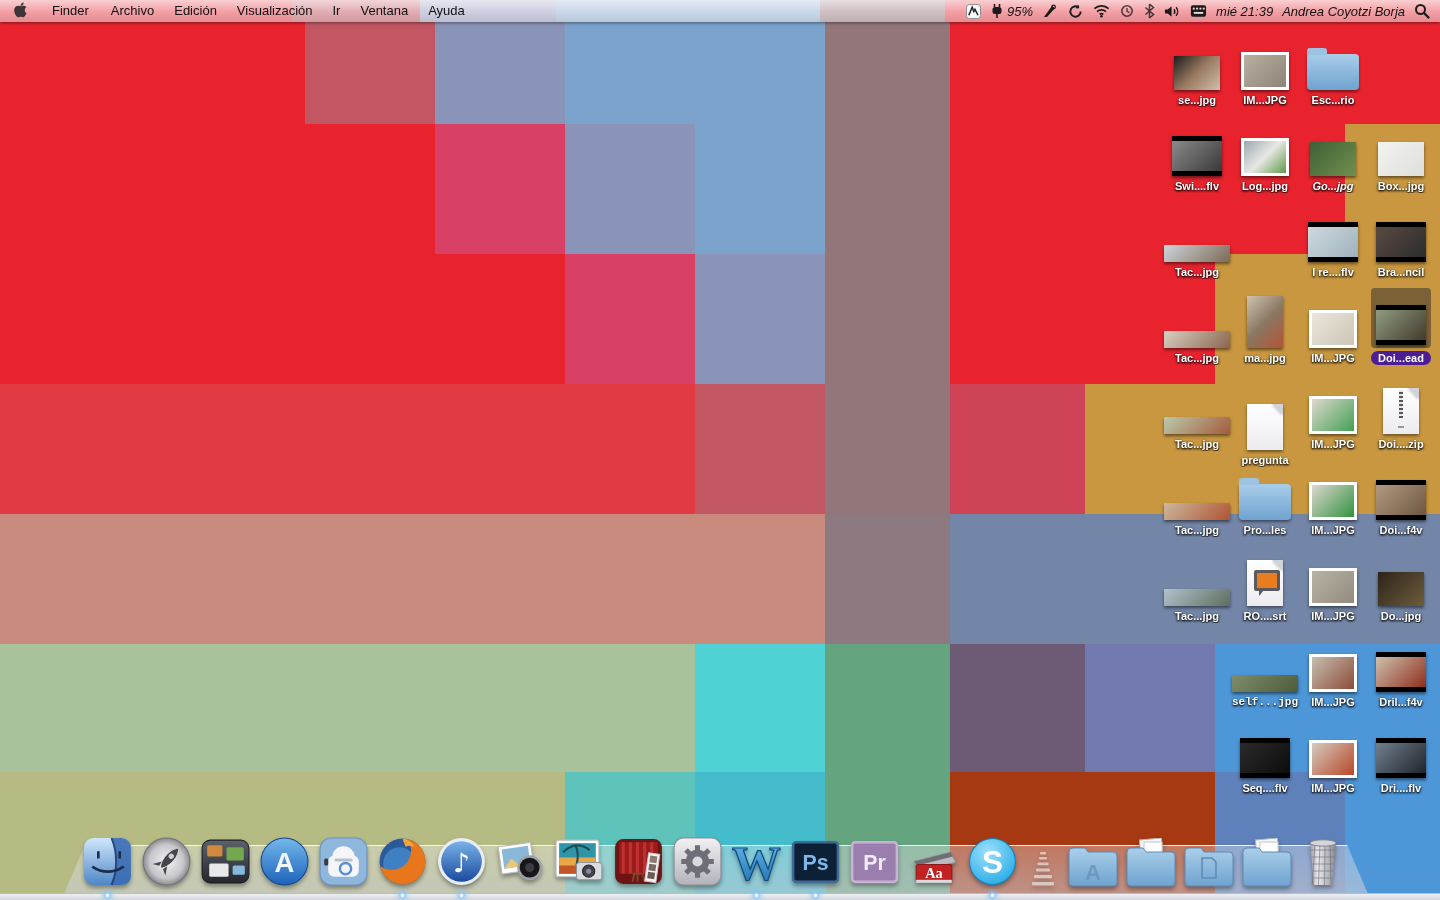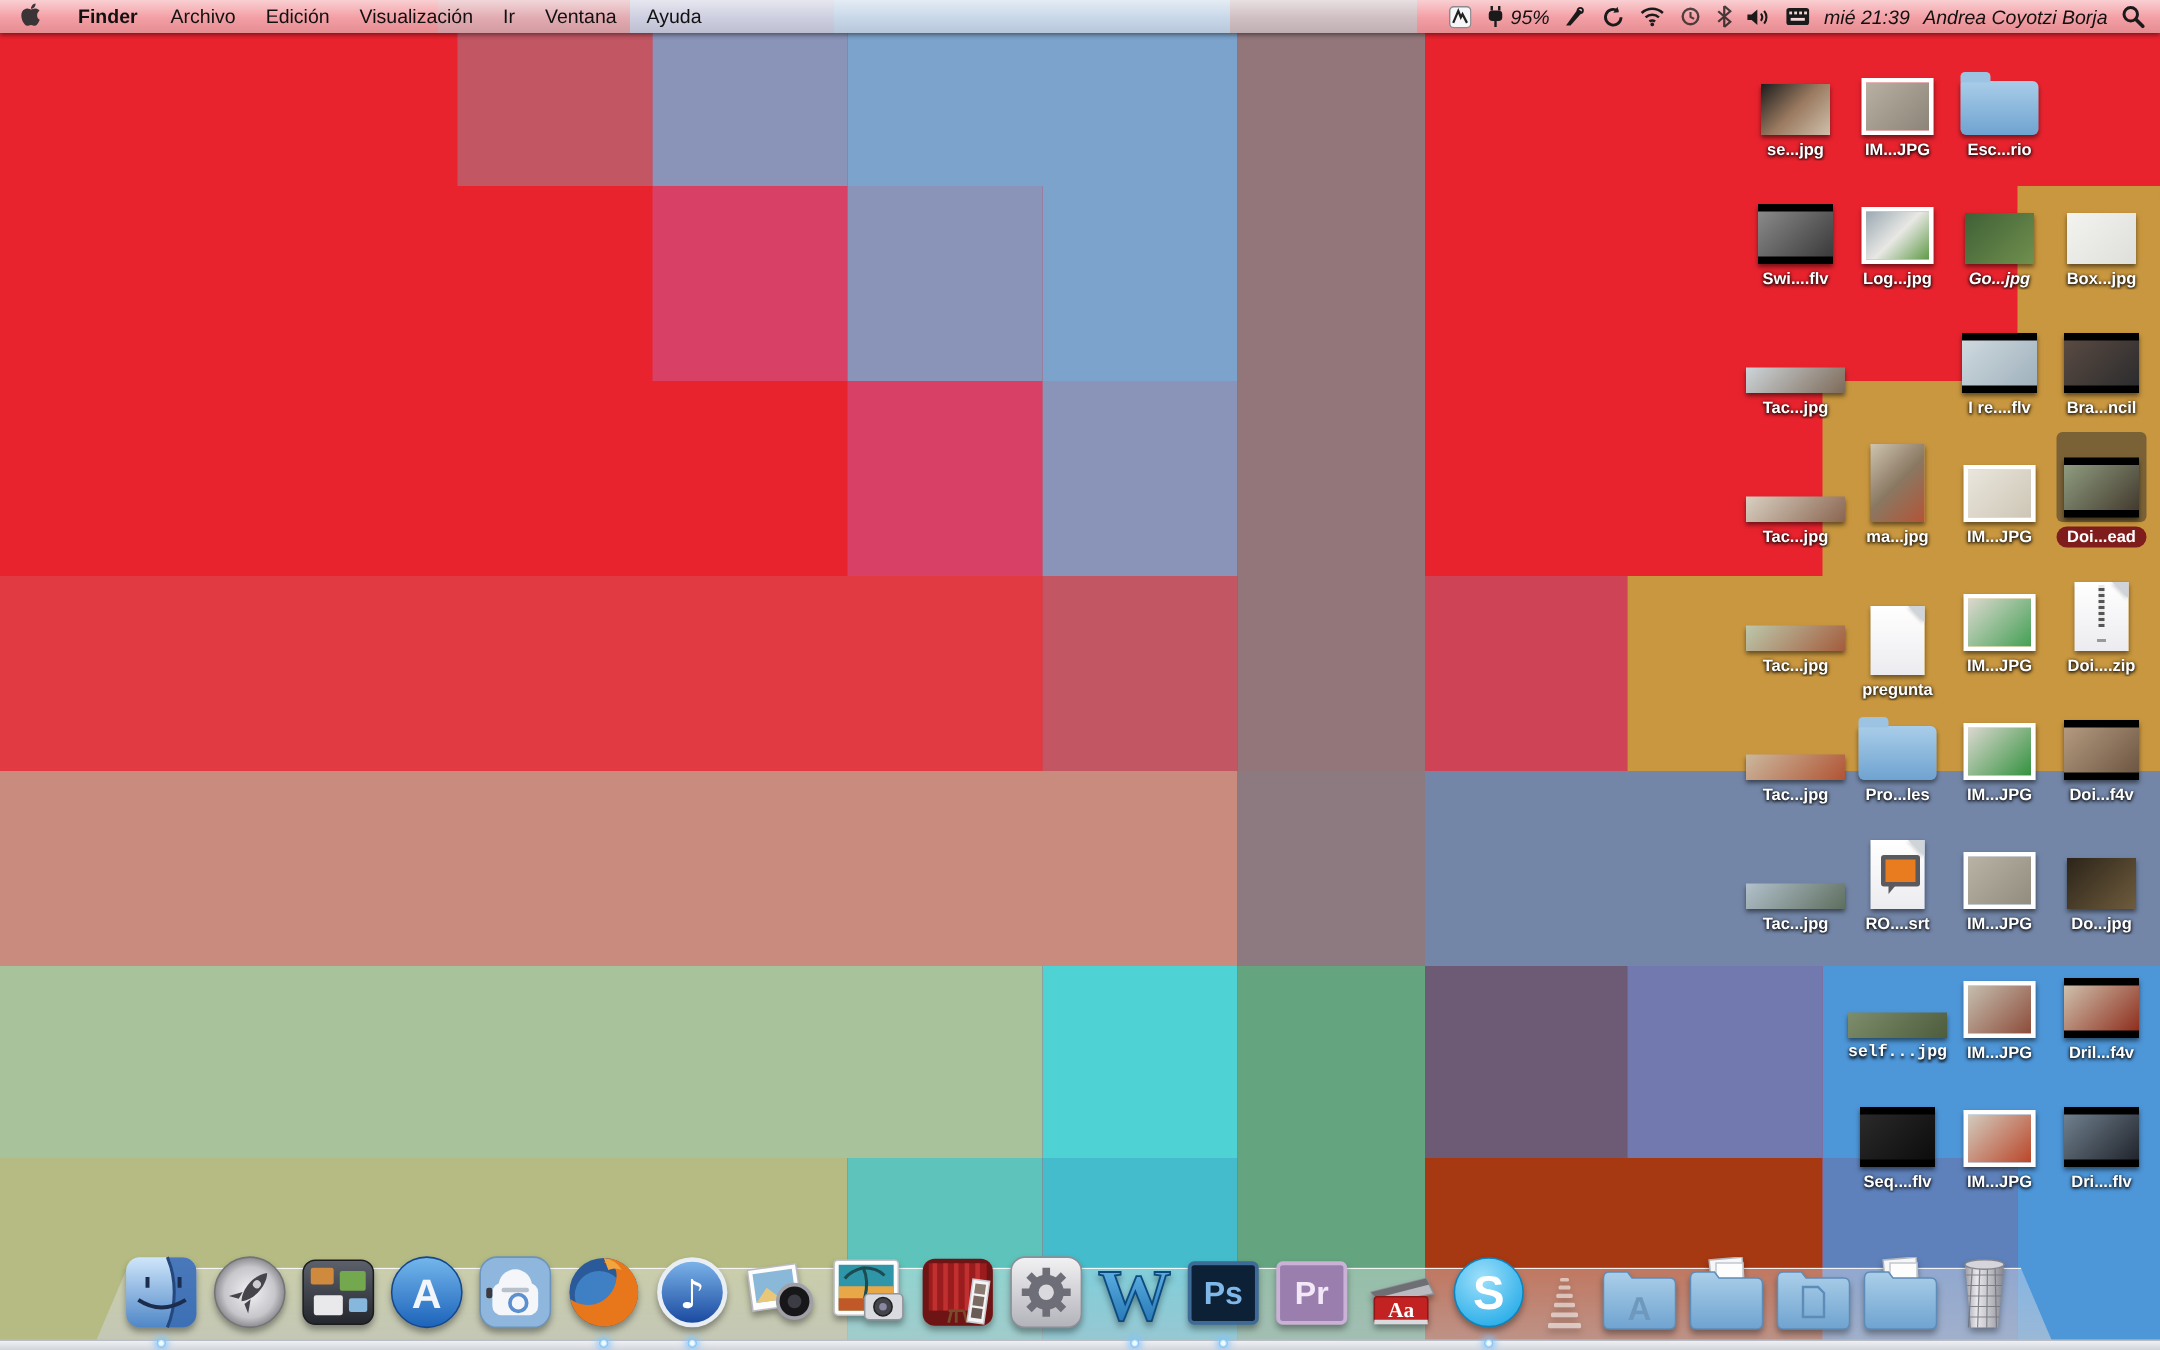--- a/index.html
+++ b/index.html
@@ -25,36 +25,36 @@
     box-shadow:0 1px 3px rgba(0,0,0,.45);
   }
   #menubar::after{
     content:'';position:absolute;inset:0;pointer-events:none;
     background:linear-gradient(180deg,rgba(255,255,255,.55),rgba(255,255,255,.08) 55%,rgba(0,0,0,.06));
   }
   #menubar>*{position:relative;z-index:2;}
   #apple-menu{padding:0 14px 0 14px;display:flex;align-items:center;cursor:default;}
   #menu-left{display:flex;align-items:center;}
   .menu-item{padding:0 10px;line-height:22px;cursor:default;white-space:nowrap;}
-  .menu-item.app{font-weight:bold;padding-right:12px;}
+  .menu-item.app{font-weight:normal;padding-right:12px;}
   #menu-right{margin-left:auto;display:flex;align-items:center;gap:9px;padding-right:10px;}
   .status{display:flex;align-items:center;gap:3px;}
   .status svg{display:block;}
   .mtext{white-space:nowrap;font-style:italic;}
   
   #icons{position:absolute;inset:0;z-index:10;}
   .dicon{position:absolute;width:76px;display:flex;flex-direction:column;align-items:center;}
   .thumbwrap{height:60px;display:flex;align-items:flex-end;justify-content:center;}
   .thumbwrap.sel{background:rgba(45,45,45,.5);border-radius:4px;padding:3px 5px;height:54px;}
   .dlabel{
     margin-top:3px;font-size:11px;font-weight:bold;color:#fff;line-height:14px;
     padding:0 7px;border-radius:8px;white-space:nowrap;max-width:78px;overflow:hidden;
     text-shadow:0 1px 2px rgba(0,0,0,.95),0 1px 3px rgba(0,0,0,.8);
   }
-  .dlabel.sel{background:#7f1d1d;text-shadow:none;}
+  .dlabel.sel{background:#4c1d95;text-shadow:none;}
   .t-photo{width:46px;height:34px;box-shadow:0 2px 3px rgba(0,0,0,.5);}
   .t-bphoto{width:42px;height:32px;border:3px solid #fff;box-shadow:0 2px 3px rgba(0,0,0,.5);}
   .t-pano{width:66px;height:17px;box-shadow:0 2px 3px rgba(0,0,0,.5);}
   .t-tall{width:36px;height:52px;box-shadow:0 2px 3px rgba(0,0,0,.5);}
   .t-video{width:50px;height:40px;background:#000;position:relative;box-shadow:0 2px 3px rgba(0,0,0,.5);}
   .t-video .inner{position:absolute;left:0;right:0;top:5px;bottom:5px;}
   .t-folder{width:52px;height:36px;position:relative;margin-top:8px;
     background:linear-gradient(180deg,#a9cde9,#6fa3d0);border-radius:2px 4px 4px 4px;
     box-shadow:0 2px 3px rgba(0,0,0,.45);}
   .t-folder::before{content:'';position:absolute;top:-6px;left:0;width:20px;height:7px;

